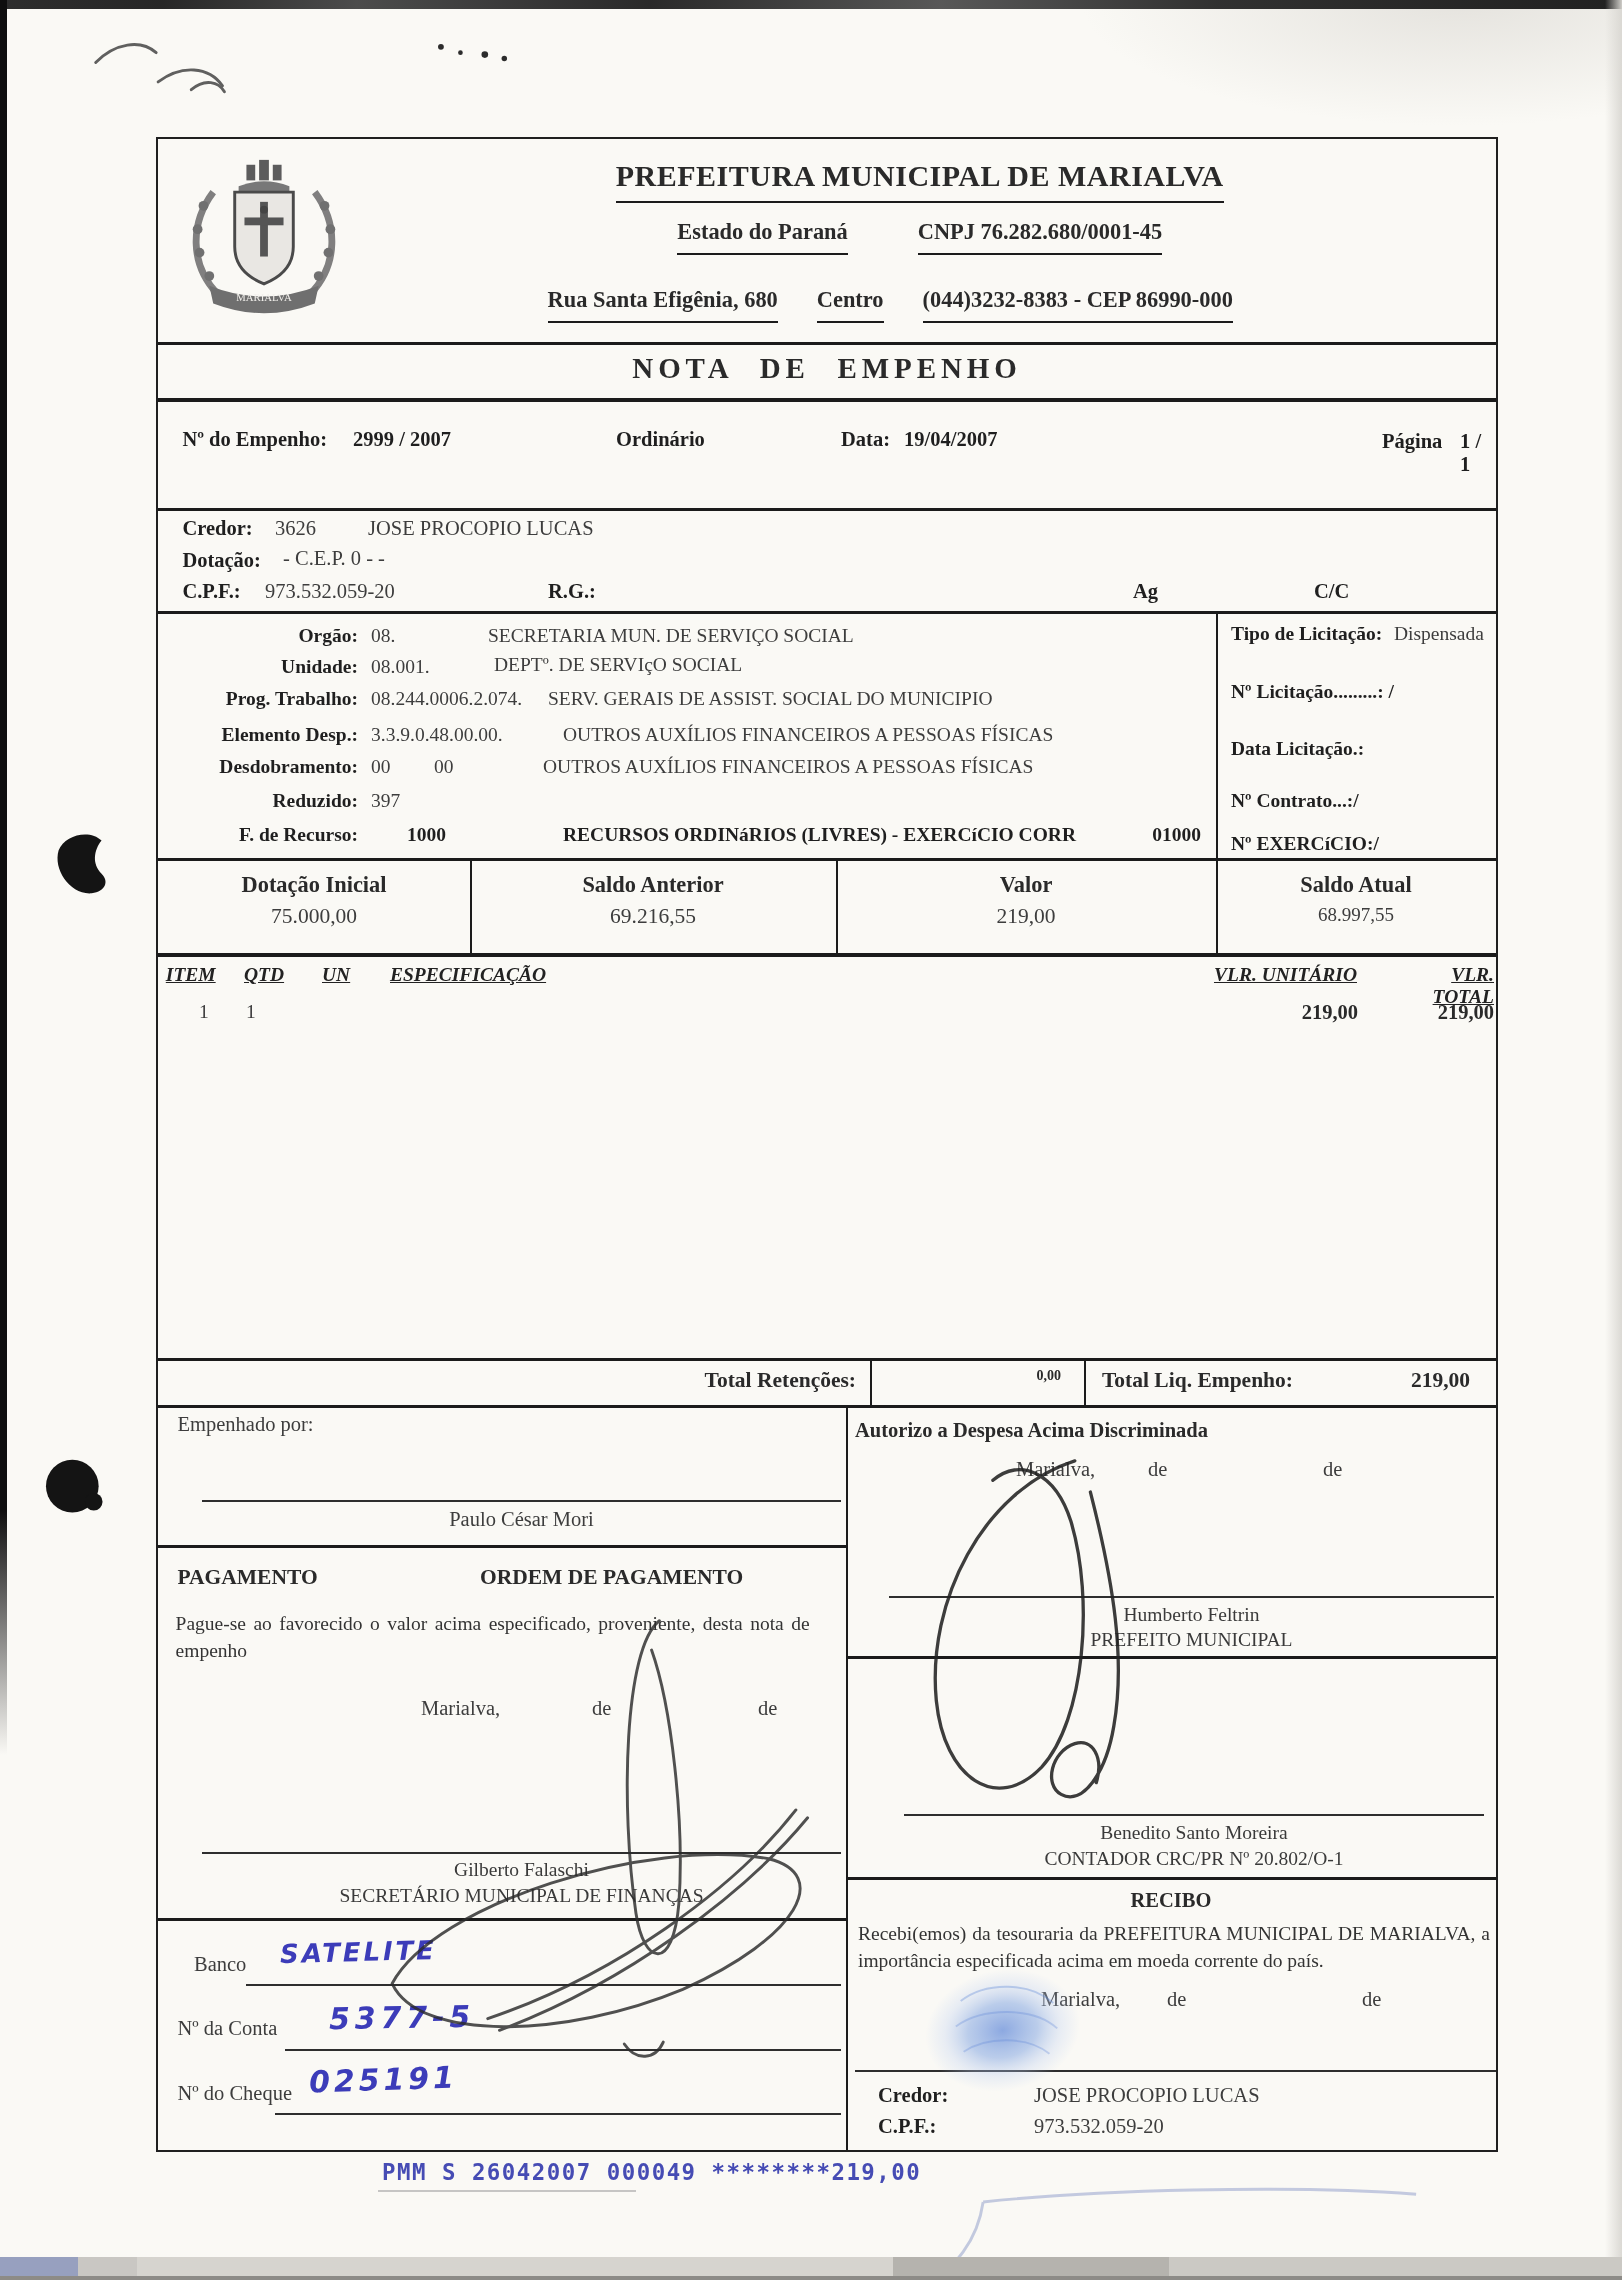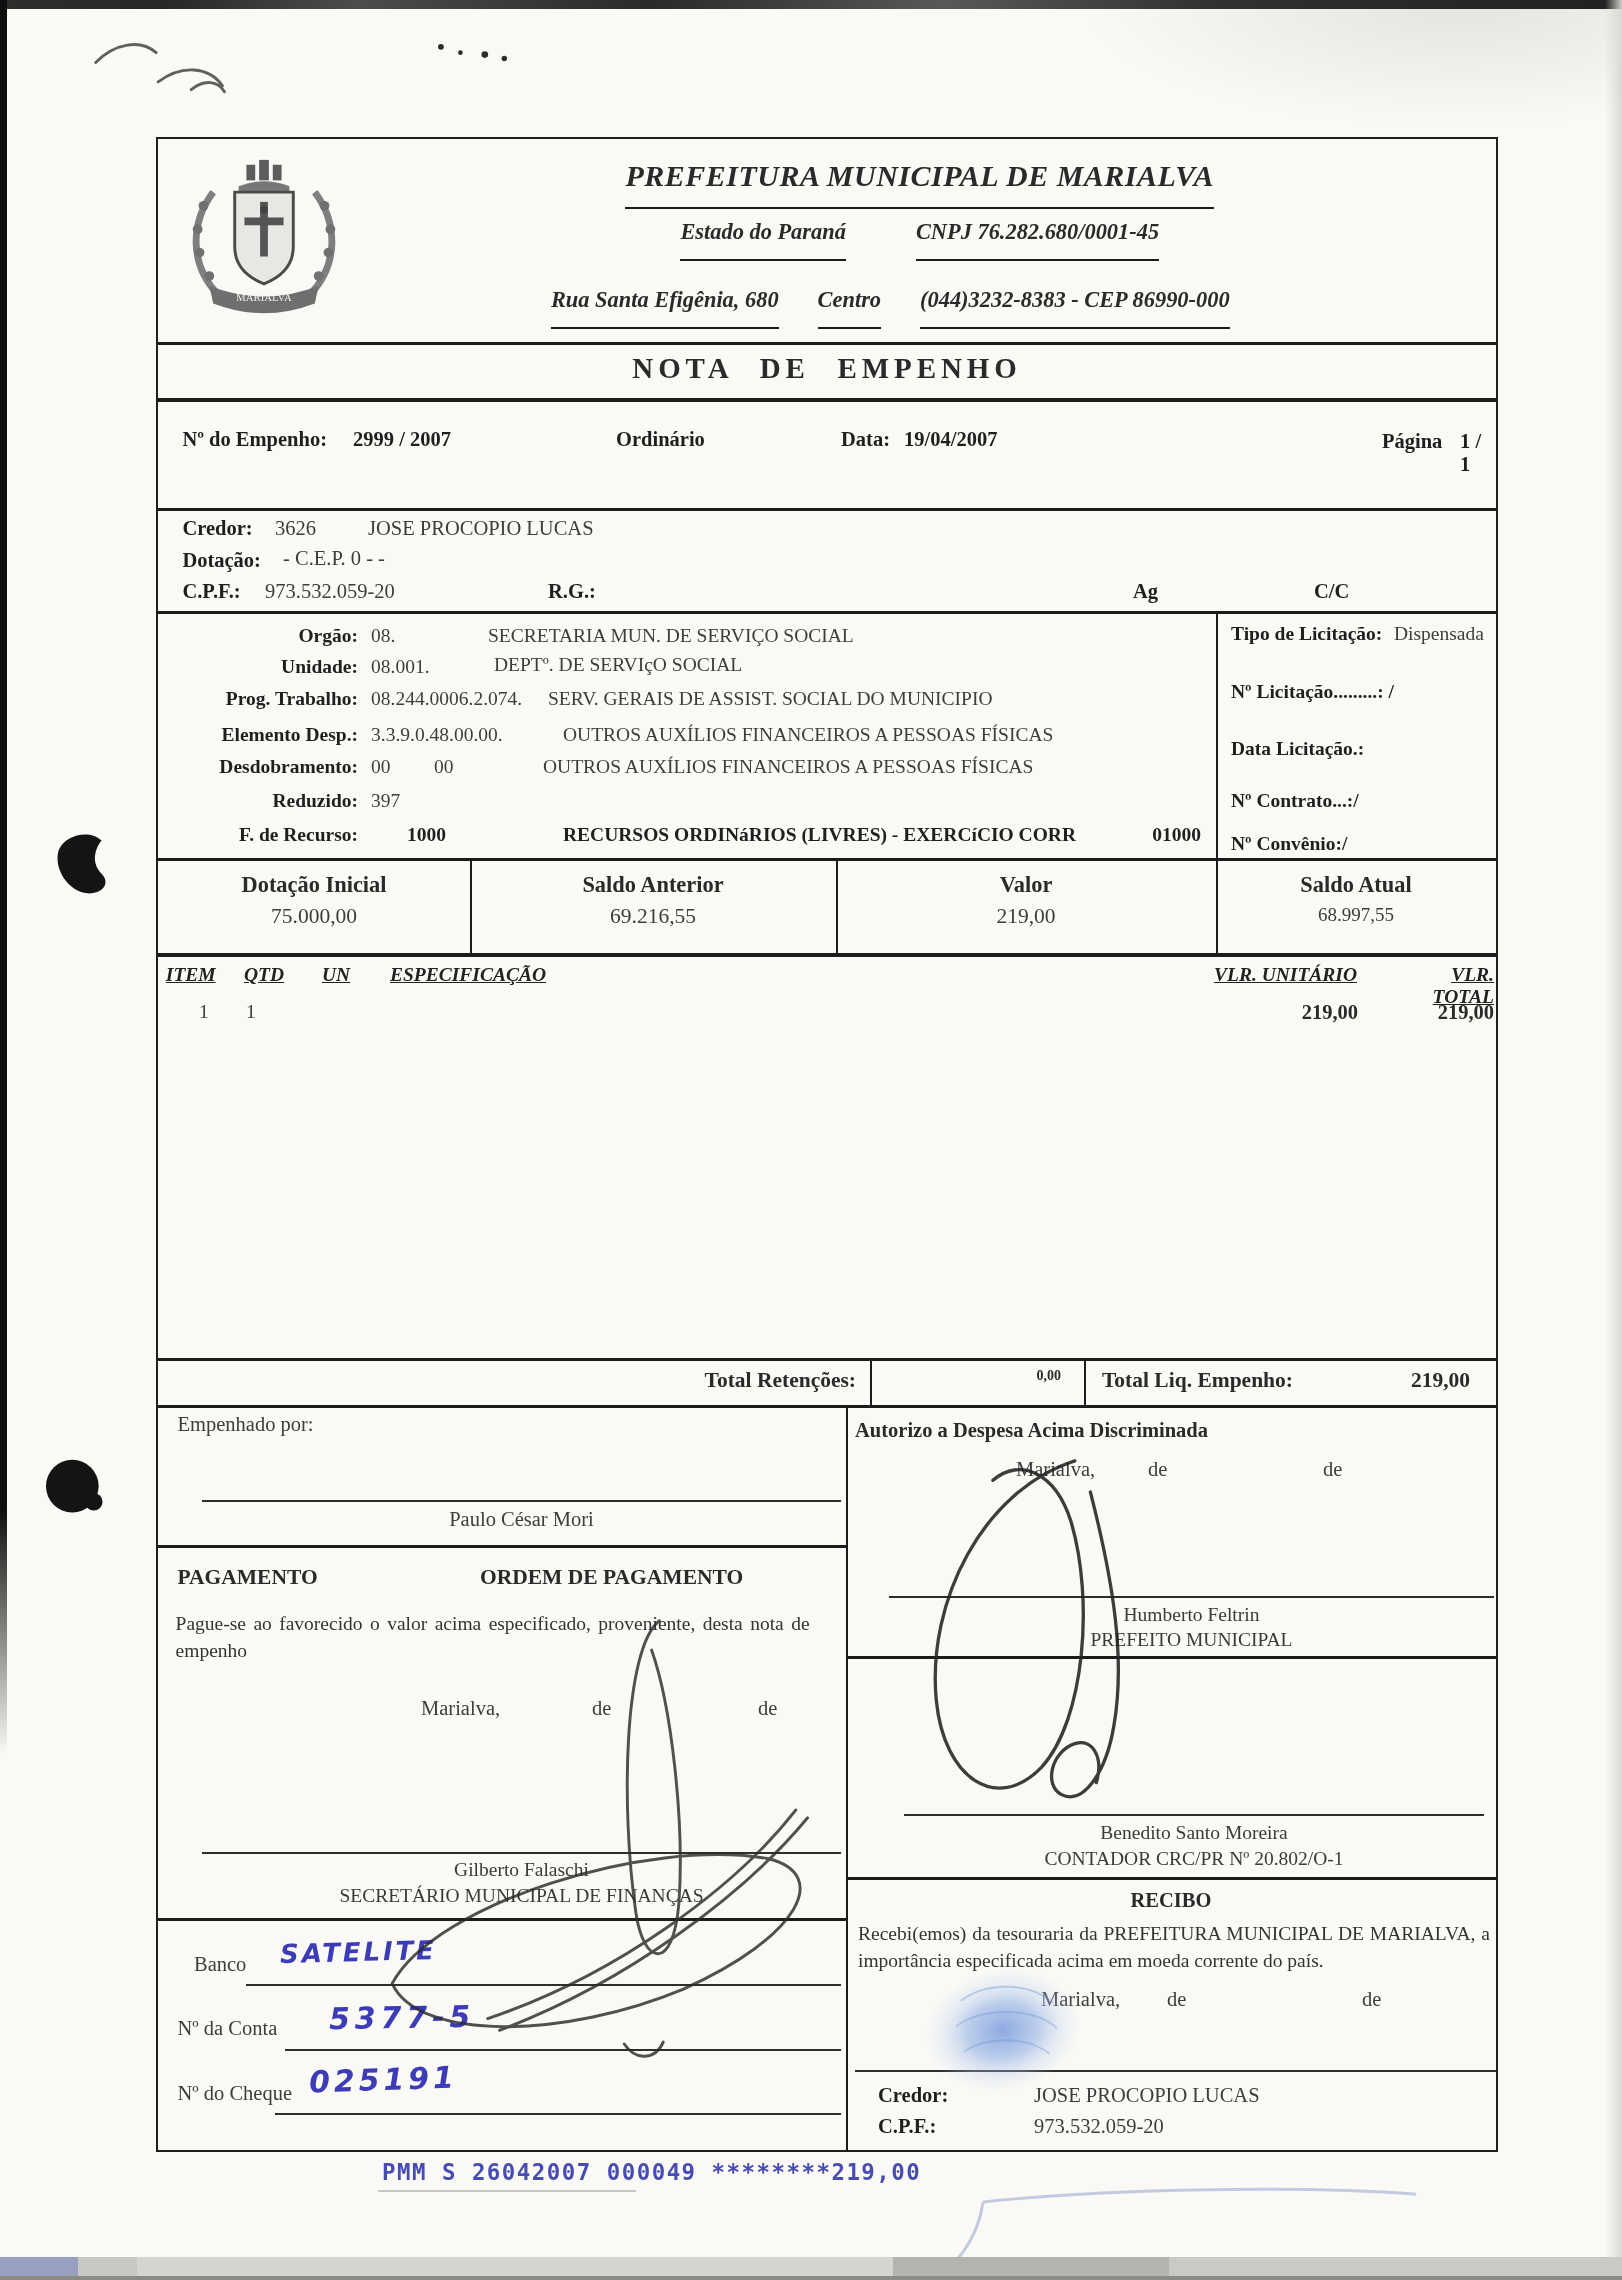--- a/index.html
+++ b/index.html
@@ -10,21 +10,21 @@
         border:2px solid #1f1f1f;}
   .hrule{position:absolute;background:#1b1b1b;left:0;right:0;}
   .vrule{position:absolute;background:#1b1b1b;width:2px;}
   .sline{position:absolute;background:#2e2e2e;height:2px;}
   .lbl{font-weight:700;color:#1f1f1f;font-size:20.5px;}
   .txt{color:#3d3d3d;font-size:20.5px;}
   .small{font-size:19.5px;}
   .ctr{text-align:center;}
   .rt{text-align:right;}
   .just{text-align:justify;}
-  .u3{border-bottom:2.9px solid #1b1b1b;padding-bottom:14px;display:inline-block;font-style:italic;}
+  .u3{border-bottom:2.9px solid #1b1b1b;padding-bottom:8px;display:inline-block;}
   .ih{font-style:italic;font-weight:700;text-decoration:underline;font-size:19.5px;color:#222;}
   .hand{font-family:"DejaVu Sans",sans-serif;font-style:italic;font-weight:700;color:#3c3cb9;}
   .machine{font-family:"DejaVu Sans Mono",monospace;font-weight:700;color:#464cb4;
            font-size:22.4px;letter-spacing:1.5px;}
   .edge-top{position:absolute;top:0;left:0;width:100%;height:8.8px;opacity:.92;
     background:linear-gradient(90deg,#1c1c1c 0%,#151515 10%,#3d3d3d 22%,#181818 40%,#4a4a4a 58%,#202020 75%,#101010 100%);}
   .edge-left{position:absolute;top:0;left:0;width:6.8px;height:1755px;
     background:linear-gradient(#0e0e0e 86%,rgba(14,14,14,0));}
   .edge-right{position:absolute;top:0;right:0;width:17.6px;height:100%;
     background:linear-gradient(270deg,#d9d7d2,rgba(217,215,210,0));}
@@ -134,21 +134,21 @@
     <span class="f lbl small" style="left:249px;top:685px">1000</span>
     <span class="f lbl small" style="left:405px;top:685px">RECURSOS ORDINáRIOS (LIVRES) - EXERCíCIO CORR</span>
     <span class="f lbl small rt" style="left:941px;top:685px;width:102px">01000</span>
 
     <div class="vrule" style="left:1058px;top:472px;height:342px"></div>
     <span class="f lbl small" style="left:1073px;top:484px">Tipo de Licitação:</span>
     <span class="f txt small" style="left:1236px;top:484px">Dispensada</span>
     <span class="f lbl small" style="left:1073px;top:542px">Nº Licitação.........: /</span>
     <span class="f lbl small" style="left:1073px;top:599px">Data Licitação.:</span>
     <span class="f lbl small" style="left:1073px;top:651px">Nº Contrato...:/</span>
-    <span class="f lbl small" style="left:1073px;top:694px">Nº Convênio:/</span>
+    <span class="f lbl small" style="left:1073px;top:694px">Nº EXERCíCIO:/</span>
 
     <div class="hrule" style="top:719px;height:2.9px"></div>
 
     <div class="vrule" style="left:312px;top:719px;height:96px"></div>
     <div class="vrule" style="left:678px;top:719px;height:96px"></div>
     <div class="f ctr" style="left:0;top:733px;width:312px;font-size:22.4px;font-weight:700">Dotação Inicial</div>
     <div class="f ctr txt" style="left:0;top:765px;width:312px;font-size:21.5px">75.000,00</div>
     <div class="f ctr" style="left:312px;top:733px;width:366px;font-size:22.4px;font-weight:700">Saldo Anterior</div>
     <div class="f ctr txt" style="left:312px;top:765px;width:366px;font-size:21.5px">69.216,55</div>
     <div class="f ctr" style="left:678px;top:733px;width:380px;font-size:22.4px;font-weight:700">Valor</div>

